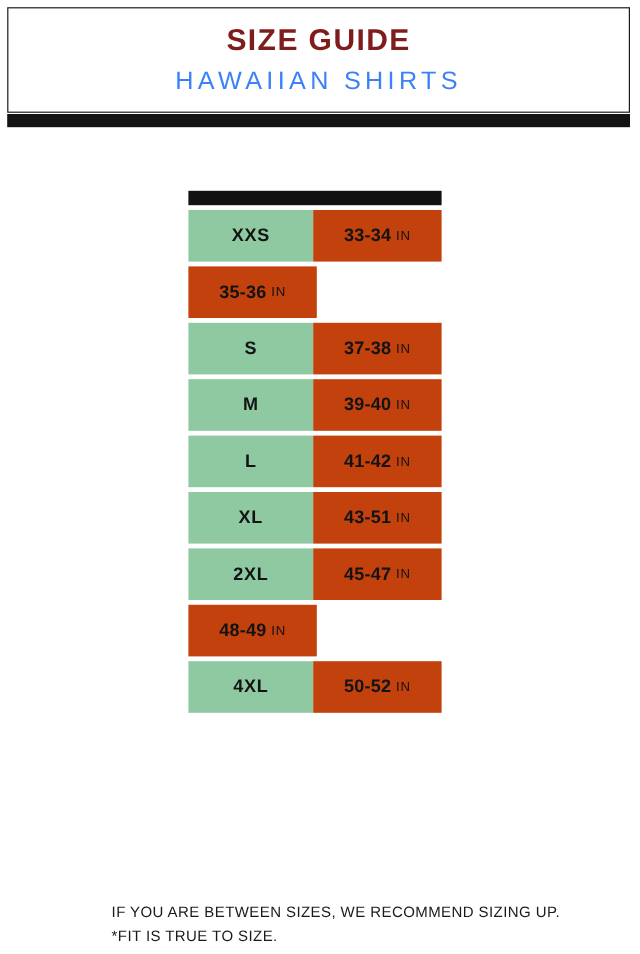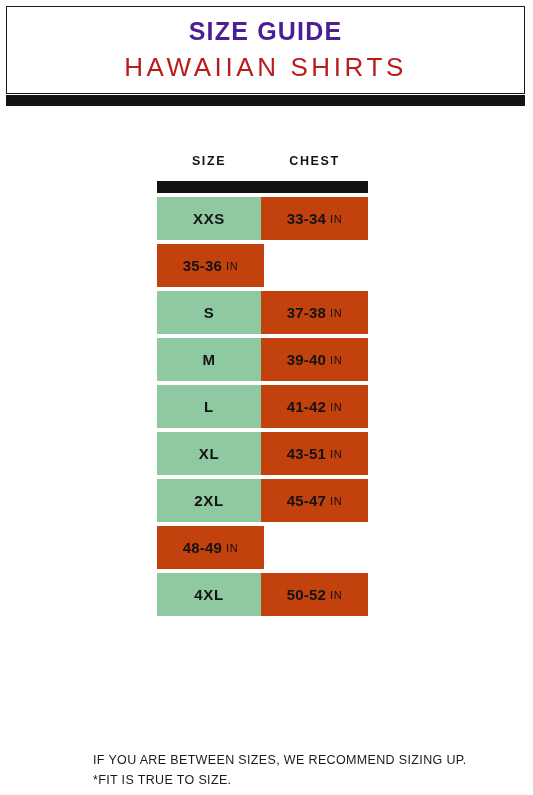--- a/index.html
+++ b/index.html
@@ -29,30 +29,30 @@
     display: flex;
     flex-direction: column;
     align-items: center;
     justify-content: center;
   }
   .title-main {
     font-size: 25px;
     font-weight: 700;
     letter-spacing: 1.2px;
     line-height: 1.1;
-    color: #4c1d95;
+    color: #7f1d1d;
     text-transform: uppercase;
     margin-bottom: 7px;
   }
   .title-sub {
-    font-size: 26px;
+    font-size: 21px;
     font-weight: 400;
     letter-spacing: 3.6px;
     line-height: 1.1;
-    color: #b91c1c;
+    color: #3b82f6;
     text-transform: uppercase;
   }
   .header-rule {
     position: absolute;
     left: 6px;
     top: 95px;
     width: 519px;
     height: 11px;
     background: #131313;
   }
@@ -142,24 +142,20 @@
 <body>
 
 <div class="header-box">
   <div class="title-main">SIZE GUIDE</div>
   <div class="title-sub">HAWAIIAN SHIRTS</div>
 </div>
 <div class="header-rule"></div>
 
 <div class="table-wrap">
 
-  <div class="col-headers">
-    <div class="col-head size">SIZE</div>
-    <div class="col-head chest">CHEST</div>
-  </div>
 
   <div class="head-bar"></div>
 
   <div class="rows" id="rows-container">
       <div class="row">
         <div class="cell size">XXS</div>
         <div class="cell chest">
           <span>33-34</span>
           <span class="unit">IN</span>
         </div>

